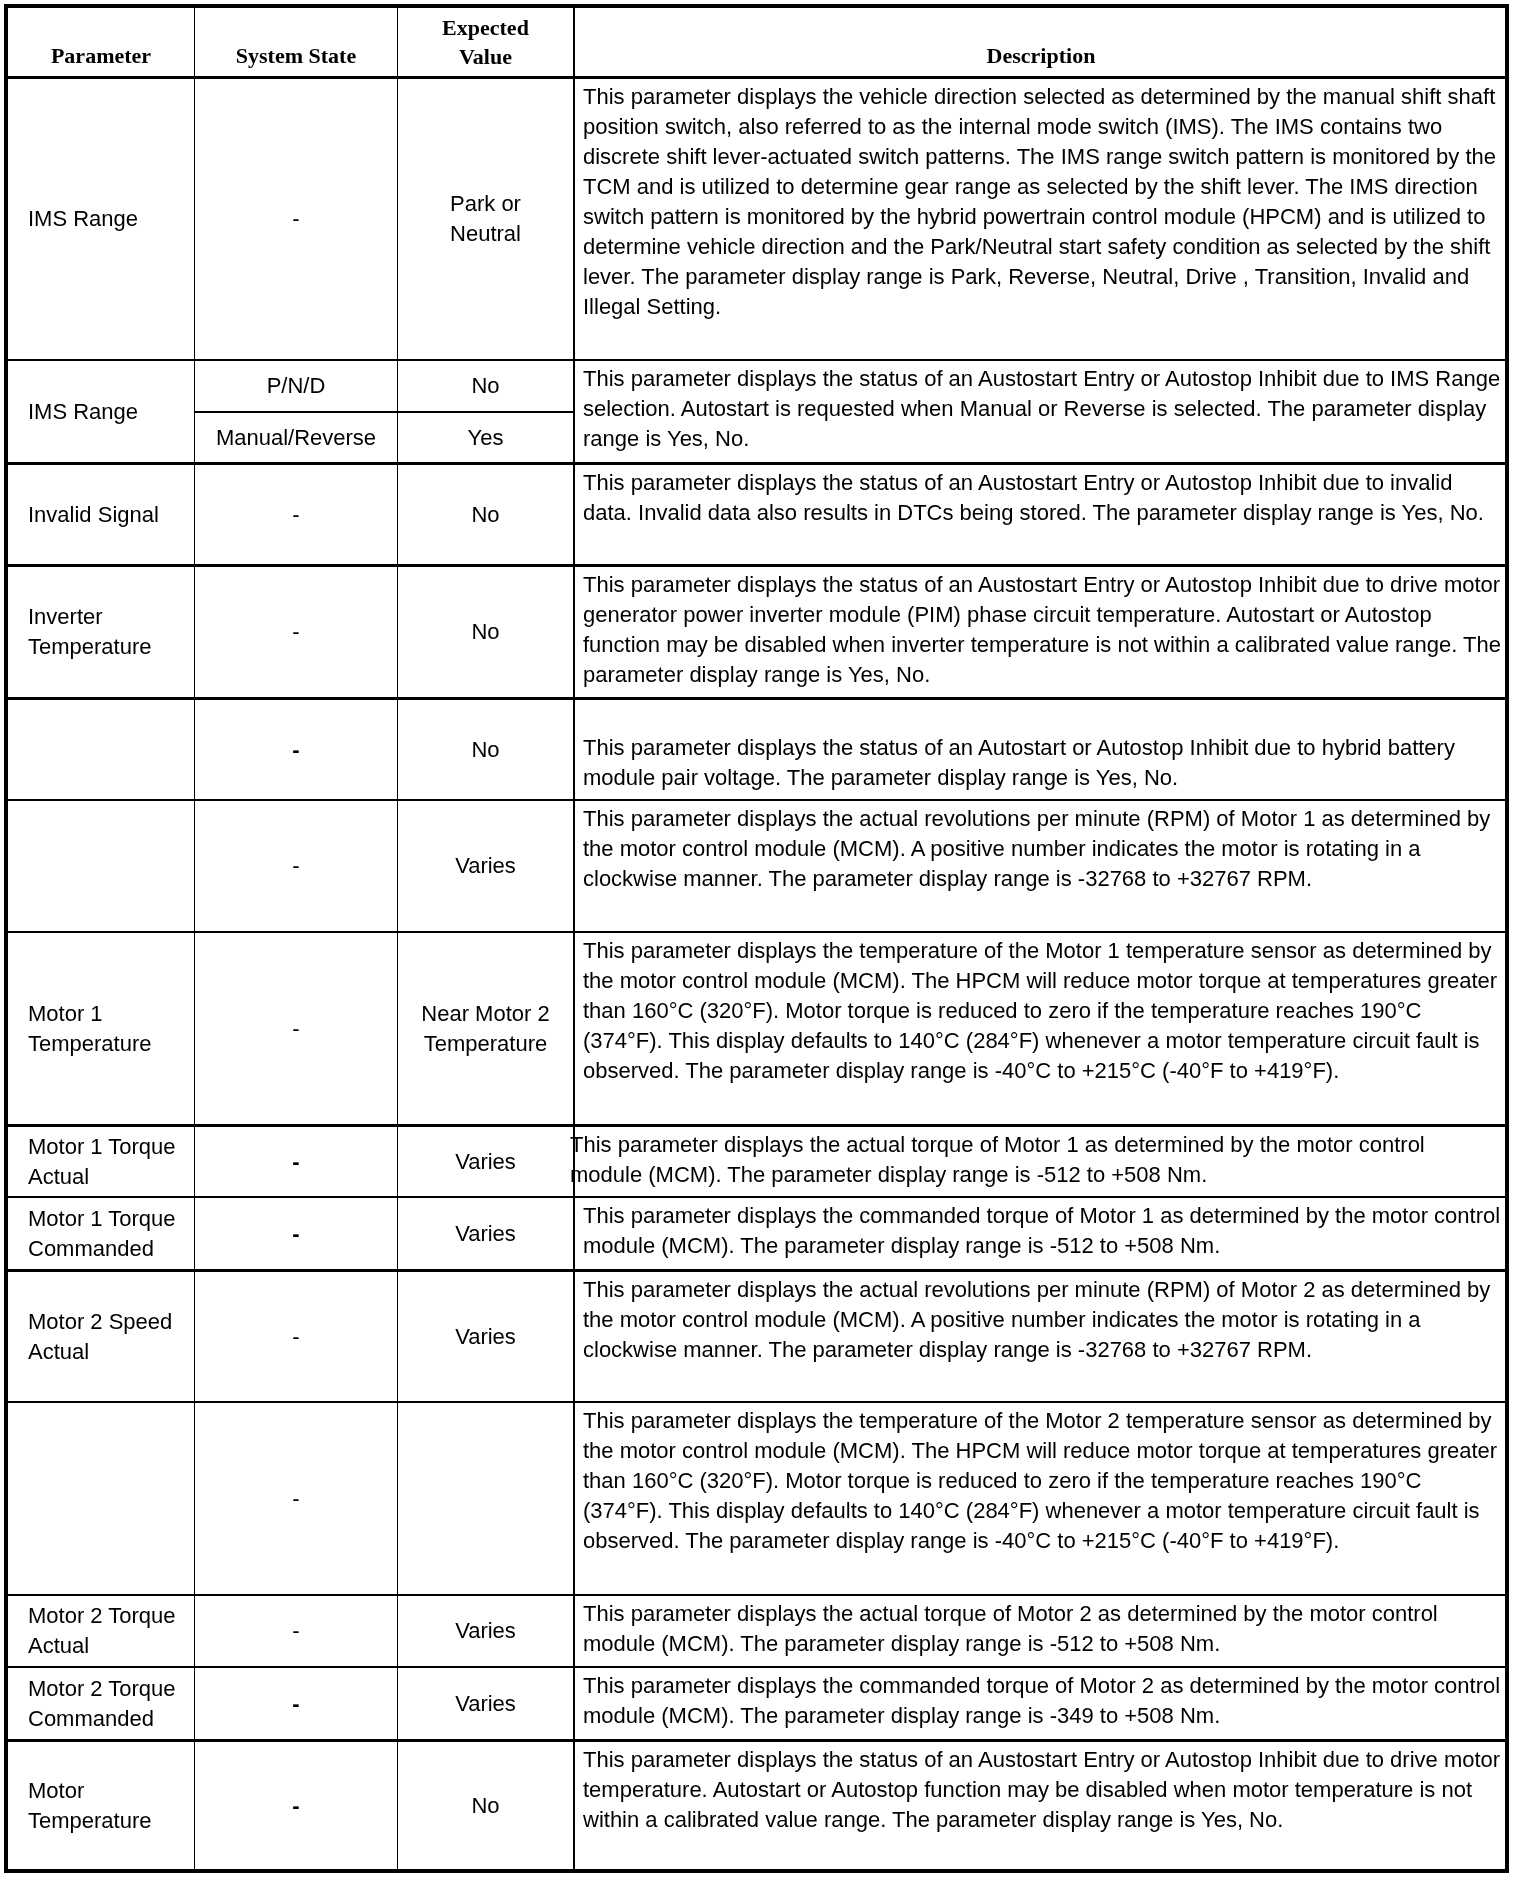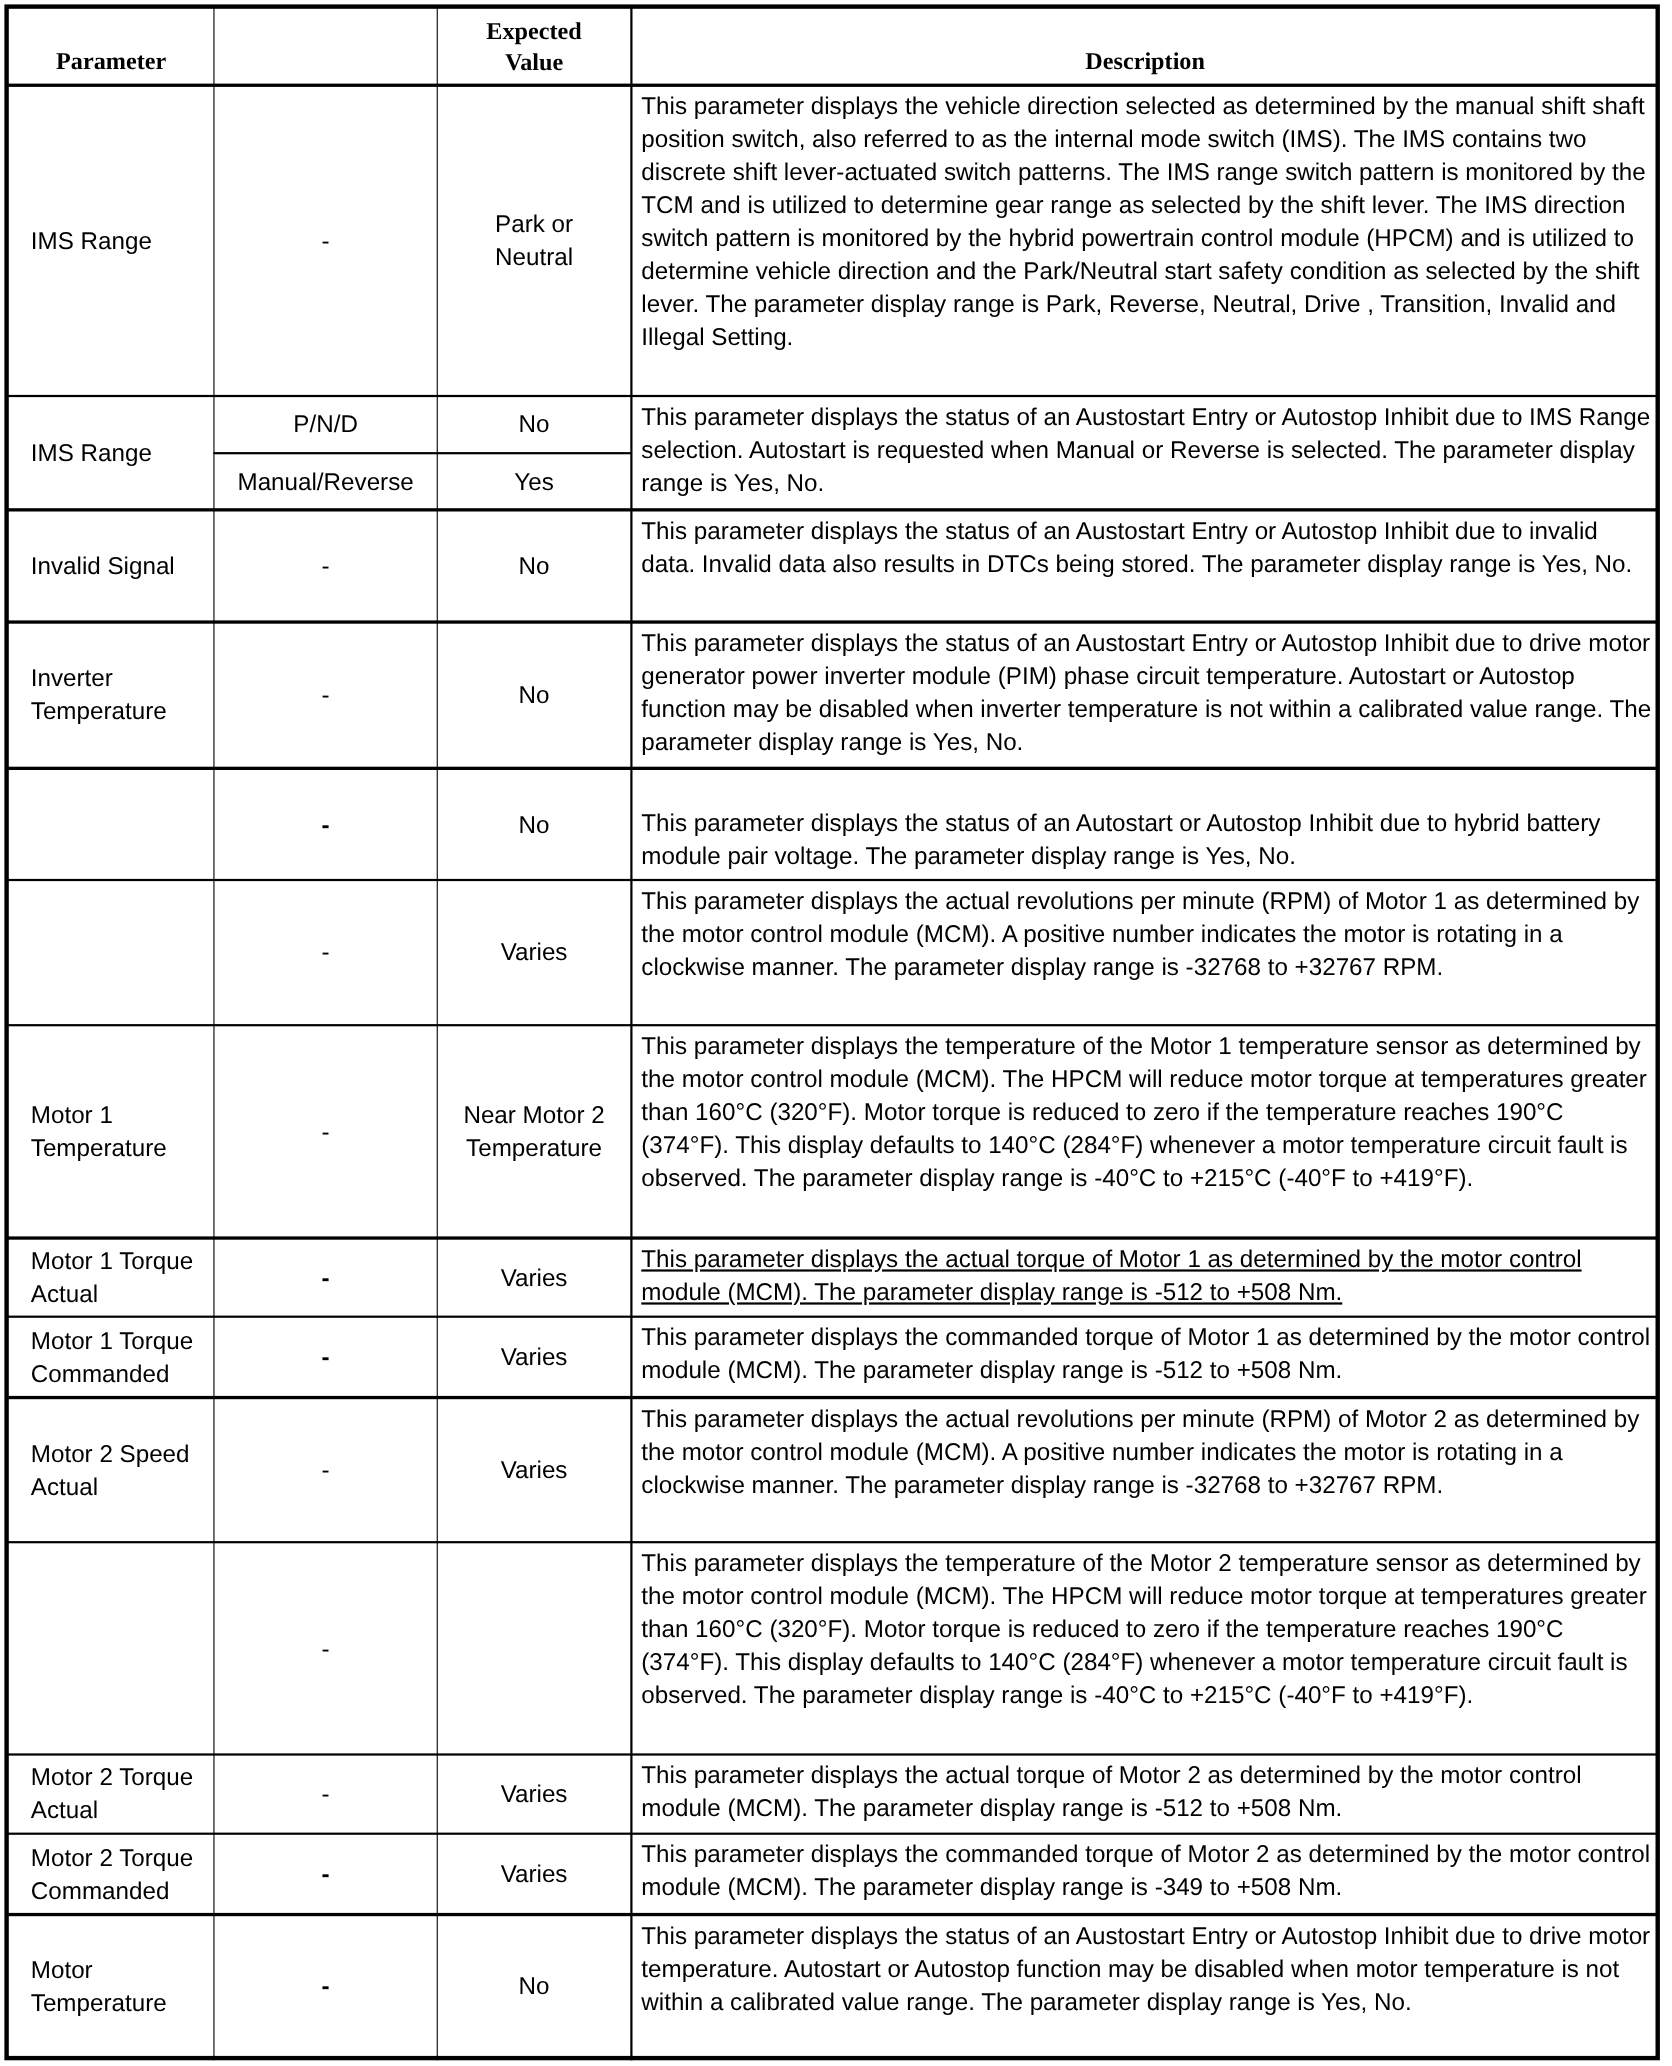--- a/index.html
+++ b/index.html
@@ -41,20 +41,23 @@
   <div class="hline" style="left:6px; top:1196px; width:1501px; height:2px;"></div>
   <div class="hline" style="left:6px; top:1269px; width:1501px; height:3px;"></div>
   <div class="hline" style="left:6px; top:1401px; width:1501px; height:2px;"></div>
   <div class="hline" style="left:6px; top:1594px; width:1501px; height:2px;"></div>
   <div class="hline" style="left:6px; top:1666px; width:1501px; height:2px;"></div>
   <div class="hline" style="left:6px; top:1739px; width:1501px; height:3px;"></div>
 
   <div class="cell hdr" style="left:8px; top:8px; width:186px; height:69px;">
     <span class="txt">Parameter</span>
   </div>
+  <div class="cell hdr" style="left:195px; top:8px; width:202px; height:69px;">
+    <span class="txt">System State</span>
+  </div>
   <div class="cell hdr" style="left:398px; top:8px; width:175px; height:69px; line-height:29px;">
     <span class="txt" style="width:120px;">Expected Value</span>
   </div>
   <div class="cell hdr" style="left:575px; top:8px; width:932px; height:69px;">
     <span class="txt">Description</span>
   </div>
 
   <div class="cell param" style="left:8px; top:79px; width:186px; height:280px;">
     <span class="txt">IMS Range</span>
   </div>
@@ -148,21 +151,21 @@
 
   <div class="cell param" style="left:8px; top:1127px; width:186px; height:69px;">
     <span class="txt" style="width:180px;">Motor 1 Torque Actual</span>
   </div>
   <div class="cell ctr bold-dash" style="left:195px; top:1127px; width:202px; height:69px;">
     <span class="txt">-</span>
   </div>
   <div class="cell ctr" style="left:398px; top:1127px; width:175px; height:69px;">
     <span class="txt">Varies</span>
   </div>
-  <div class="cell desc" style="left:575px; top:1127px; width:932px; height:59px;text-decoration:underline;">
+  <div class="cell desc" style="left:562px; top:1127px; width:932px; height:59px;">
     <span class="txt">This parameter displays the actual torque of Motor 1 as determined by the motor control module (MCM). The parameter display range is -512 to +508 Nm.</span>
   </div>
 
   <div class="cell param" style="left:8px; top:1198px; width:186px; height:71px;">
     <span class="txt" style="width:180px;">Motor 1 Torque Commanded</span>
   </div>
   <div class="cell ctr bold-dash" style="left:195px; top:1198px; width:202px; height:71px;">
     <span class="txt">-</span>
   </div>
   <div class="cell ctr" style="left:398px; top:1198px; width:175px; height:71px;">

